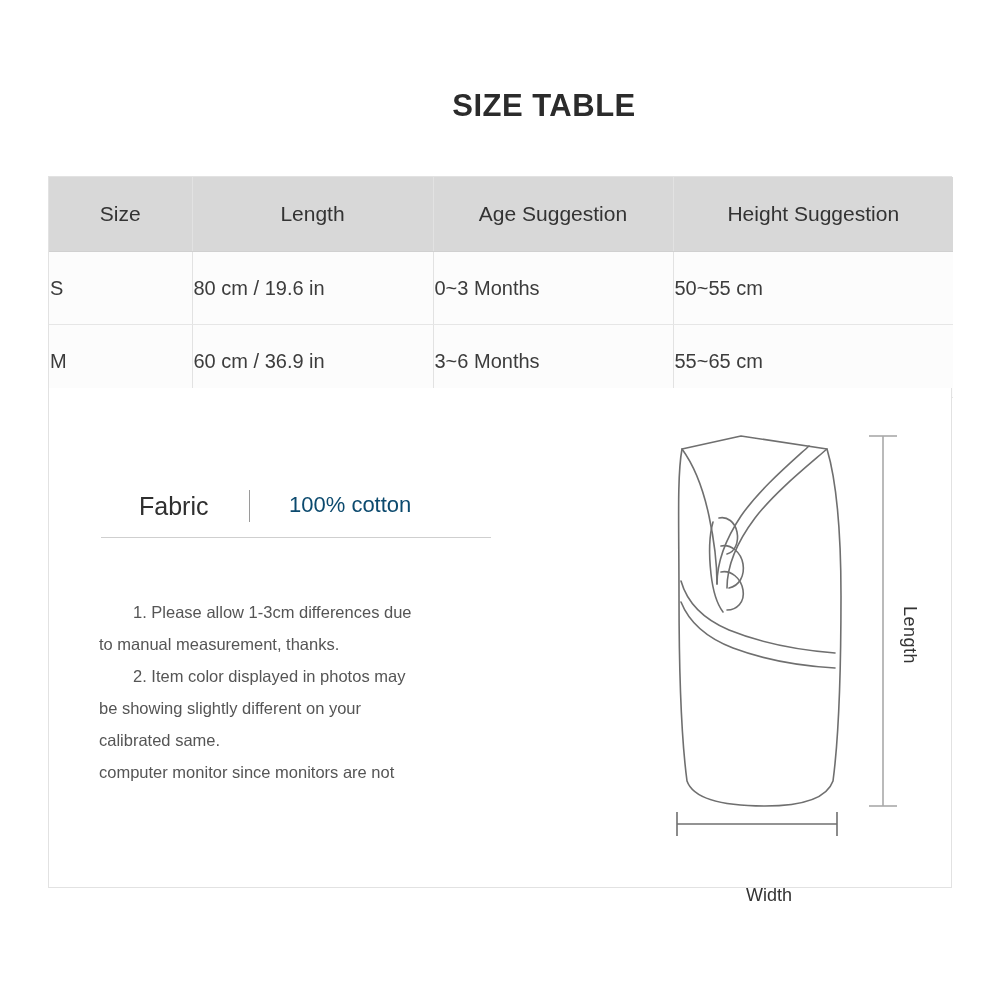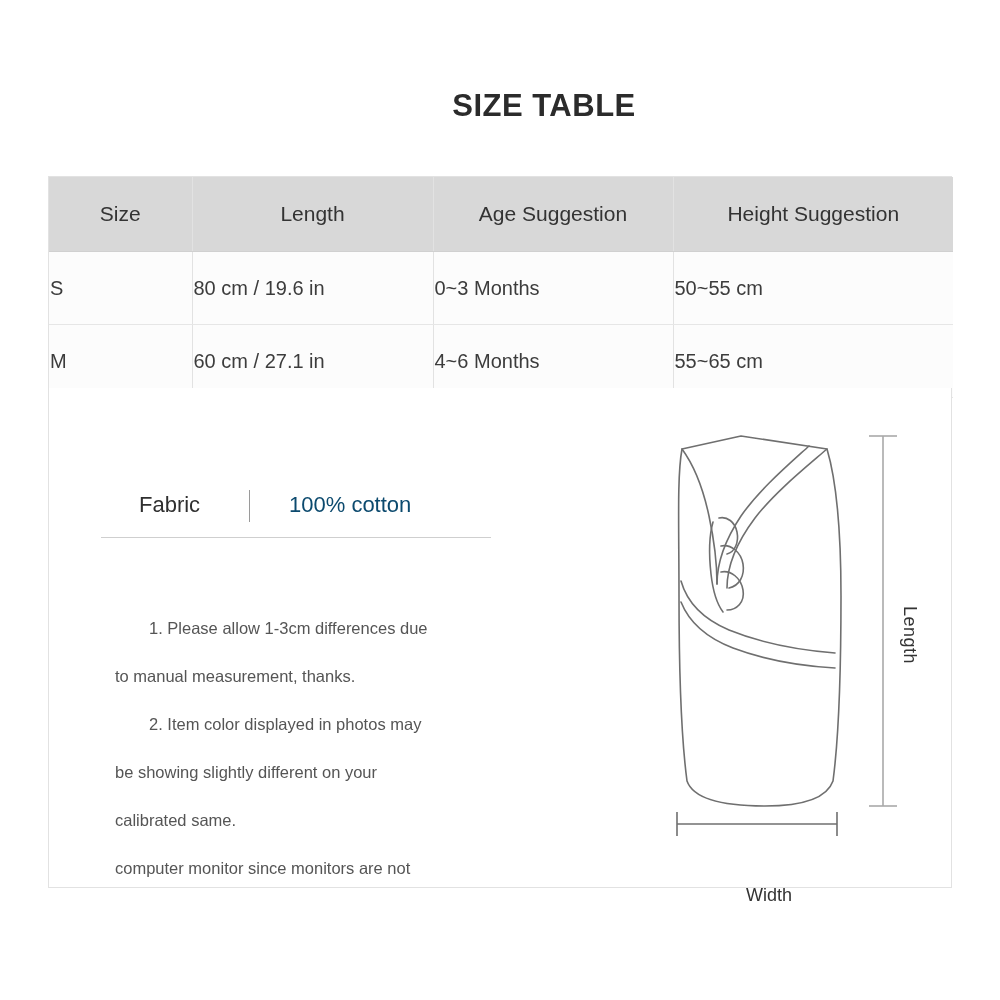--- a/index.html
+++ b/index.html
@@ -91,21 +91,21 @@
     top: 100px;
     width: 390px;
     height: 50px;
     border-bottom: 1px solid #cfcfcf;
     box-sizing: border-box;
   }
   .fabric-label {
     position: absolute;
     left: 38px;
     top: 4px;
-    font-size: 22px;
+    font-size: 25px;
     color: #2f2f2f;
   }
   .fabric-sep {
     position: absolute;
     left: 148px;
     top: 2px;
     width: 1px;
     height: 32px;
     background: #9a9a9a;
   }
@@ -119,21 +119,21 @@
 
   .notes {
     position: absolute;
     left: 50px;
     top: 208px;
     width: 400px;
     font-size: 16.5px;
     line-height: 32px;
     color: #555555;
   }
-  .notes p { margin: 16px; }
+  .notes p { margin: 0; }
   .notes p.indent { text-indent: 34px; }
 
   
   .illus {
     position: absolute;
     left: 520px;
     top: 18px;
     width: 360px;
     height: 470px;
   }
@@ -182,22 +182,22 @@
       </thead>
       <tbody>
         <tr>
           <td>S</td>
           <td>80 cm / 19.6 in</td>
           <td>0~3 Months</td>
           <td>50~55 cm</td>
         </tr>
         <tr>
           <td>M</td>
-          <td>60 cm / 27.1 in</td>
-          <td>4~6 Months</td>
+          <td>60 cm / 36.9 in</td>
+          <td>3~6 Months</td>
           <td>55~65 cm</td>
         </tr>
       </tbody>
     </table>
   </div>
 
   <div class="lower">
 
     <div class="fabric-row">
       <span class="fabric-label">Fabric</span>

